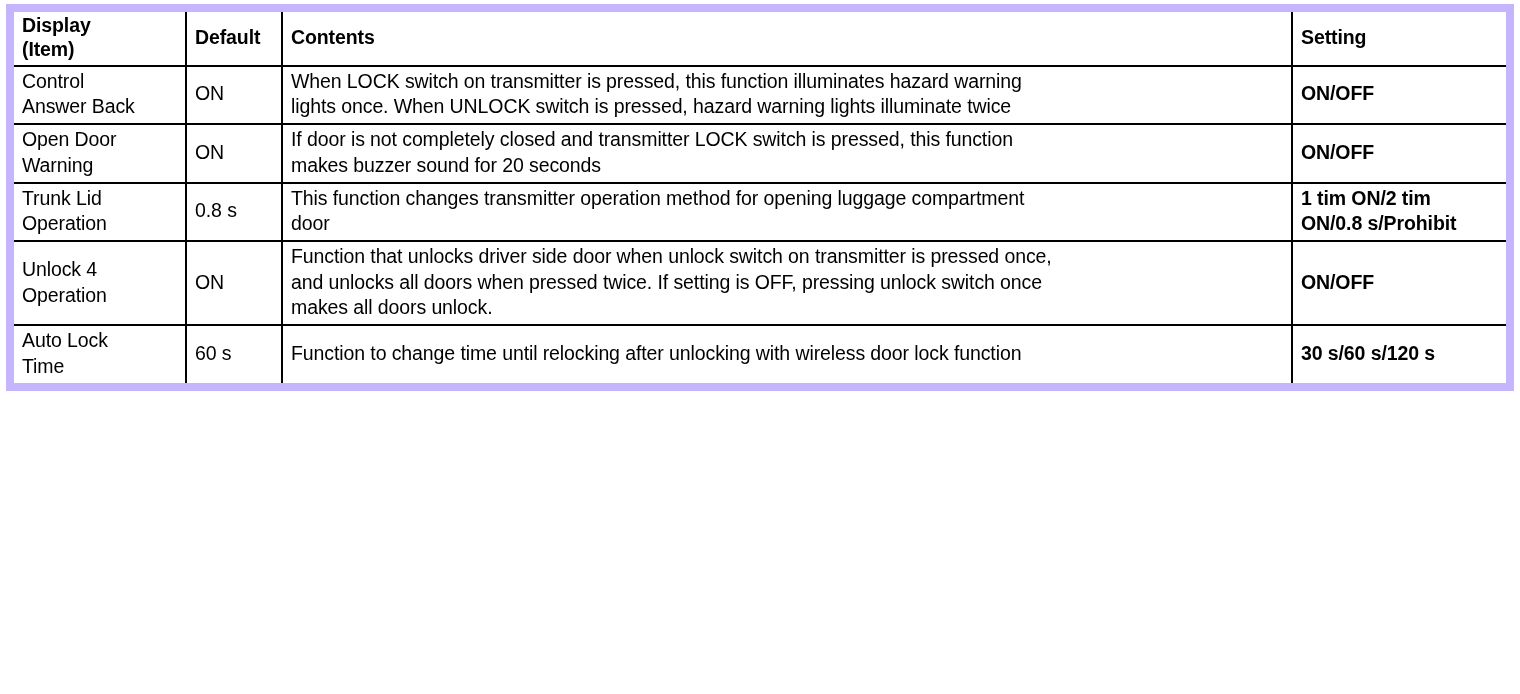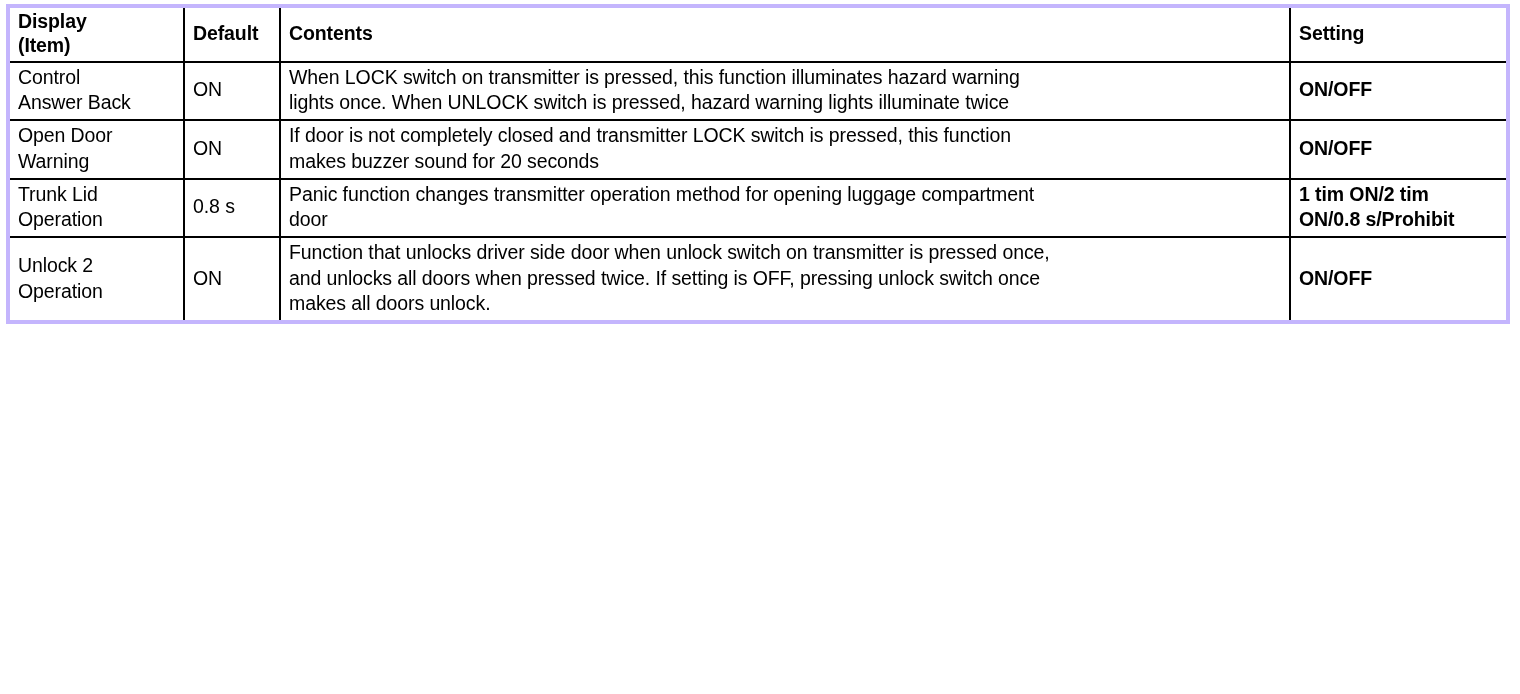--- a/index.html
+++ b/index.html
@@ -24,21 +24,21 @@
 
   table.spec {
     border-collapse: collapse;
     table-layout: fixed;
     width: 1500px;
     background: #ffffff;
   }
 
   
   table.spec {
-    border: 4px solid #c4b5fd;
+    border: 8px solid #c4b5fd;
   }
 
   table.spec th,
   table.spec td {
     border: 2px solid #000;
     vertical-align: middle;
     padding: 2px 8px 3px 8px;
     font-size: 19.5px;
     line-height: 1.32;
     letter-spacing: -0.1px;
@@ -125,43 +125,56 @@
         </td>
       </tr>
 
       <tr>
         <td class="cell-item">
           <span class="line">Trunk Lid</span>
           <span class="line">Operation</span>
         </td>
         <td class="cell-default">0.8 s</td>
         <td class="cell-contents">
-          <span class="wrapline">Panic function changes transmitter operation method for opening luggage compartment</span>
+          <span class="wrapline">This function changes transmitter operation method for opening luggage compartment</span>
           <span class="wrapline">door</span>
         </td>
         <td class="cell-setting">
           <span class="wrapline">1 tim ON/2 tim</span>
           <span class="wrapline">ON/0.8 s/Prohibit</span>
         </td>
       </tr>
 
 
       <tr>
         <td class="cell-item">
-          <span class="line">Unlock 2</span>
+          <span class="line">Unlock 4</span>
           <span class="line">Operation</span>
         </td>
         <td class="cell-default">ON</td>
         <td class="cell-contents">
           <span class="wrapline">Function that unlocks driver side door when unlock switch on transmitter is pressed once,</span>
           <span class="wrapline">and unlocks all doors when pressed twice. If setting is OFF, pressing unlock switch once</span>
           <span class="wrapline">makes all doors unlock.</span>
         </td>
         <td class="cell-setting">
           <span class="wrapline">ON/OFF</span>
         </td>
       </tr>
 
+      <tr>
+        <td class="cell-item">
+          <span class="line">Auto Lock</span>
+          <span class="line">Time</span>
+        </td>
+        <td class="cell-default">60 s</td>
+        <td class="cell-contents">
+          <span class="wrapline">Function to change time until relocking after unlocking with wireless door lock function</span>
+        </td>
+        <td class="cell-setting">
+          <span class="wrapline">30 s/60 s/120 s</span>
+        </td>
+      </tr>
 
 
     </tbody>
   </table>
 </div>
 
 </body></html>

